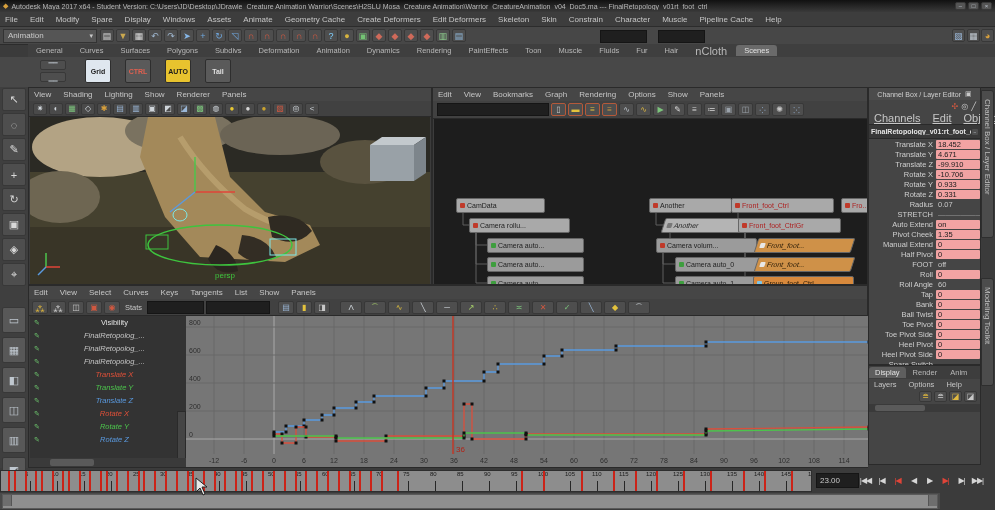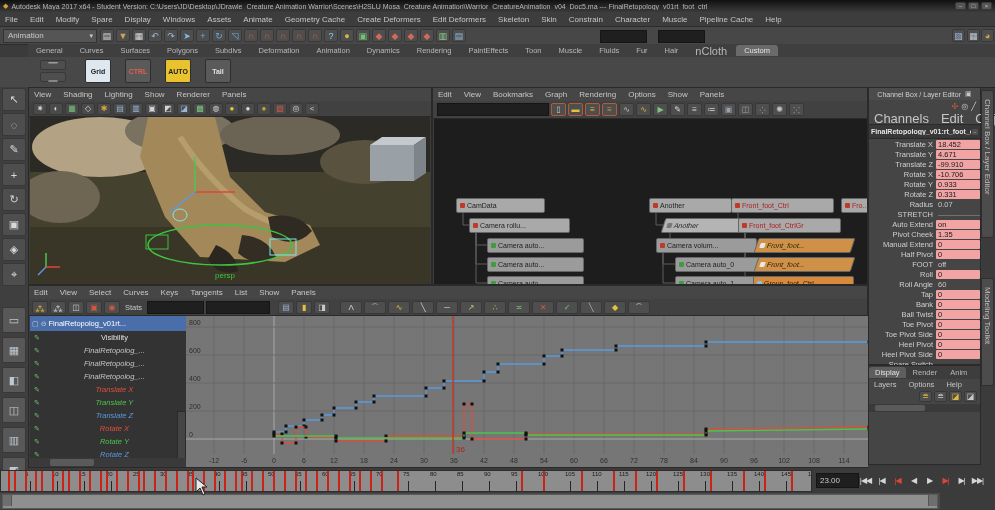--- a/index.html
+++ b/index.html
@@ -116,21 +116,21 @@
       <span style="font-size: 7.5px; padding: 1px 8px; border-radius: 3px 3px 0px 0px; white-space: nowrap; background: transparent; color: rgb(184, 184, 184);">Animation</span>
       <span style="font-size: 7.5px; padding: 1px 8px; border-radius: 3px 3px 0px 0px; white-space: nowrap; background: transparent; color: rgb(184, 184, 184);">Dynamics</span>
       <span style="font-size: 7.5px; padding: 1px 8px; border-radius: 3px 3px 0px 0px; white-space: nowrap; background: transparent; color: rgb(184, 184, 184);">Rendering</span>
       <span style="font-size: 7.5px; padding: 1px 8px; border-radius: 3px 3px 0px 0px; white-space: nowrap; background: transparent; color: rgb(184, 184, 184);">PaintEffects</span>
       <span style="font-size: 7.5px; padding: 1px 8px; border-radius: 3px 3px 0px 0px; white-space: nowrap; background: transparent; color: rgb(184, 184, 184);">Toon</span>
       <span style="font-size: 7.5px; padding: 1px 8px; border-radius: 3px 3px 0px 0px; white-space: nowrap; background: transparent; color: rgb(184, 184, 184);">Muscle</span>
       <span style="font-size: 7.5px; padding: 1px 8px; border-radius: 3px 3px 0px 0px; white-space: nowrap; background: transparent; color: rgb(184, 184, 184);">Fluids</span>
       <span style="font-size: 7.5px; padding: 1px 8px; border-radius: 3px 3px 0px 0px; white-space: nowrap; background: transparent; color: rgb(184, 184, 184);">Fur</span>
       <span style="font-size: 7.5px; padding: 1px 8px; border-radius: 3px 3px 0px 0px; white-space: nowrap; background: transparent; color: rgb(184, 184, 184);">Hair</span>
       <span style="font-size: 11px; padding: 1px 8px; border-radius: 3px 3px 0px 0px; white-space: nowrap; background: transparent; color: rgb(184, 184, 184);">nCloth</span>
-      <span style="font-size: 7.5px; padding: 1px 8px; border-radius: 3px 3px 0px 0px; white-space: nowrap; background: rgb(106, 106, 106); color: rgb(226, 226, 226);">Custom</span>
+      <span style="font-size: 7.5px; padding: 1px 8px; border-radius: 3px 3px 0px 0px; white-space: nowrap; background: rgb(106, 106, 106); color: rgb(226, 226, 226);">Scenes</span>
     </div>
 
   <div class="p" style="left:0;top:57px;width:995px;height:30px;background:#484848;border-bottom:1px solid #262626;">
     <span class="icon p" style="left:40px;top:3px;width:26px;height:10px;font-size:6px;">▔▔</span>
     <span class="icon p" style="left:40px;top:15px;width:26px;height:10px;font-size:6px;">▁▁</span>
     <span class="p row" style="left:85px;top:2px;gap:14px;">
 
     <span class="icon" style="width: 26px; height: 24px; font-size: 7px; font-weight: bold; border: 1px solid rgb(46, 46, 46); background: rgb(223, 231, 239); color: rgb(28, 28, 28);">Grid</span>
         <span class="icon" style="width: 26px; height: 24px; font-size: 7px; font-weight: bold; border: 1px solid rgb(46, 46, 46); background: rgb(90, 90, 90); color: rgb(224, 96, 80);">CTRL</span>
         <span class="icon" style="width: 26px; height: 24px; font-size: 7px; font-weight: bold; border: 1px solid rgb(46, 46, 46); background: rgb(232, 195, 46); color: rgb(28, 28, 28);">AUTO</span>
@@ -338,21 +338,21 @@
   <div class="p" style="left:868px;top:87px;width:113px;height:278px;background:#454545;border:1px solid #2a2a2a;box-sizing:border-box;">
     <div class="row" style="height:12px;background:#4c4c4c;justify-content:center;gap:4px;">
       <span style="font-size:7px;color:#d0d0d0;white-space:nowrap;">Channel Box / Layer Editor</span>
       <span style="font-size:7px;">▣</span>
     </div>
     <div class="row" style="height:12px;justify-content:flex-end;gap:3px;padding-right:4px;">
       <span style="font-size:8px;color:#d05840;">✣</span>
       <span style="font-size:8px;color:#c8c8c8;">◎</span>
       <span style="font-size:8px;color:#c8c8c8;">╱</span>
     </div>
-    <div class="menu" style="height:12px;font-size:13px;">
+    <div class="menu" style="height:12px;font-size:11px;text-decoration:underline;">
 
     <span>Channels</span>
         <span>Edit</span>
         <span>Object</span>
         <span>Show</span>
       </div>
     <div class="row" style="height:13px;background:#383838;border-top:1px solid #2a2a2a;border-bottom:1px solid #2a2a2a;">
       <span style="font-size:7px;font-weight:bold;color:#e6e6e6;white-space:nowrap;overflow:hidden;width:100px;padding-left:2px;">FinalRetopology_v01:rt_foot_ctrl</span>
       <span class="icon" style="width:8px;height:8px;font-size:5px;">−</span>
     </div>
@@ -528,25 +528,20 @@
           <span class="icon" style="width: 22px; height: 13px; font-size: 8px; color: rgb(124, 196, 124);">≍</span>
           <span class="icon" style="width: 22px; height: 13px; font-size: 8px; color: rgb(208, 88, 64);">✕</span>
           <span class="icon" style="width: 22px; height: 13px; font-size: 8px; color: rgb(124, 196, 124);">✓</span>
           <span class="icon" style="width: 22px; height: 13px; font-size: 8px; color: rgb(154, 183, 216);">╲</span>
           <span class="icon" style="width: 22px; height: 13px; font-size: 8px; color: rgb(227, 194, 60);">◆</span>
           <span class="icon" style="width: 22px; height: 13px; font-size: 8px; color: rgb(207, 213, 218);">⌒</span>
         </span>
     </div>
 
     <div class="p" style="left:1px;top:30px;width:156px;height:151px;background:#333;border-right:1px solid #2a2a2a;">
-      <div class="row" style="height:15px;background:#4a6ea9;gap:2px;padding-left:2px;">
-        <span style="font-size:7px;">▢</span>
-        <span style="font-size:7px;">⊖</span>
-        <span style="font-size:7.5px;color:#fff;white-space:nowrap;overflow:hidden;">FinalRetopolog_v01rt...</span>
-      </div>
       <div>
 
       <div class="gerow">
           <span style="color:#6cc46c;font-size:7px;">✎</span>
           <span style="flex: 1 1 0%; text-align: center; color: rgb(224, 224, 224); font-style: normal;">Visibility</span>
         </div>
           <div class="gerow">
           <span style="color:#6cc46c;font-size:7px;">✎</span>
           <span style="flex: 1 1 0%; text-align: center; color: rgb(196, 196, 196); font-style: italic;">FinalRetopolog_...</span>
         </div>

